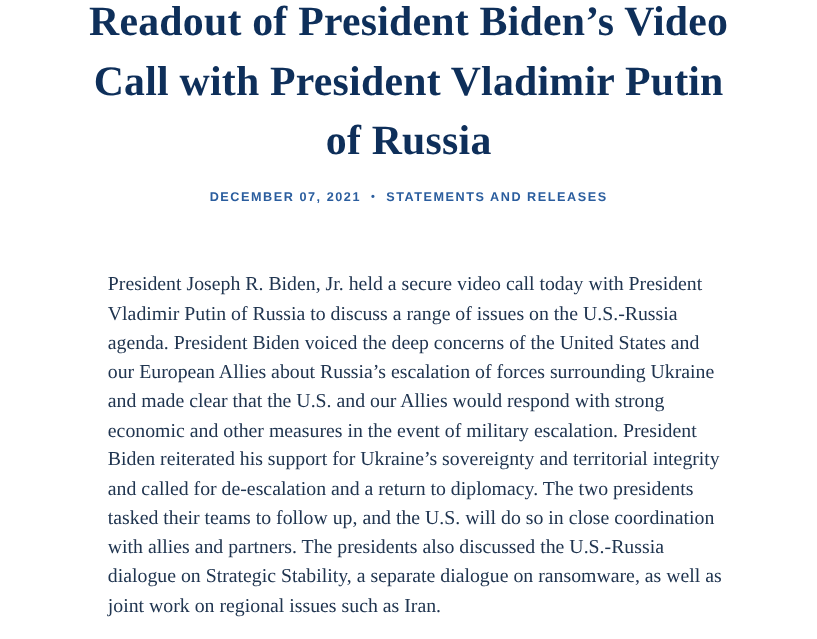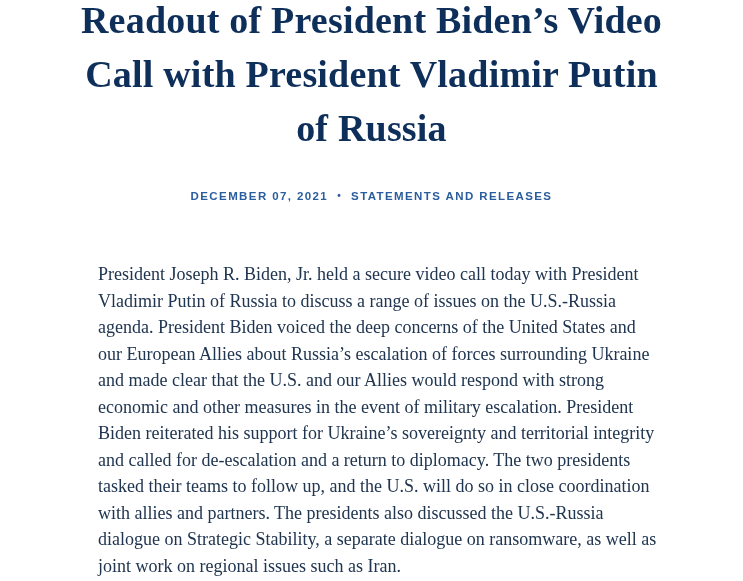--- a/index.html
+++ b/index.html
@@ -23,21 +23,21 @@
     text-align: center;
     font-family: "Liberation Serif", "DejaVu Serif", serif;
     font-weight: bold;
     font-size: 38px;
     line-height: 54px;
     color: #0e2f5a;
     white-space: pre-line;
     letter-spacing: 0.2px;
   }
   .meta {
-    margin-top: 35px;
+    margin-top: 19px;
     width: 100%;
     display: flex;
     justify-content: center;
     align-items: center;
     gap: 9px;
     font-family: "Liberation Sans", "DejaVu Sans", sans-serif;
     font-size: 11.5px;
     font-weight: bold;
     letter-spacing: 1.4px;
     color: #2a5d9e;

